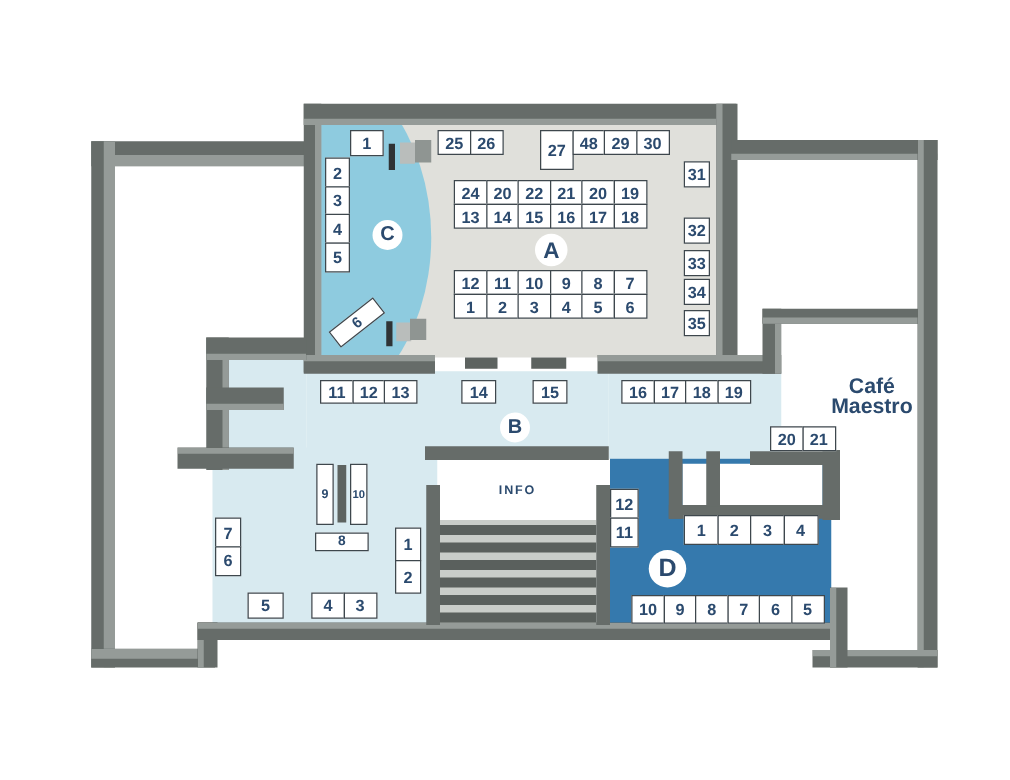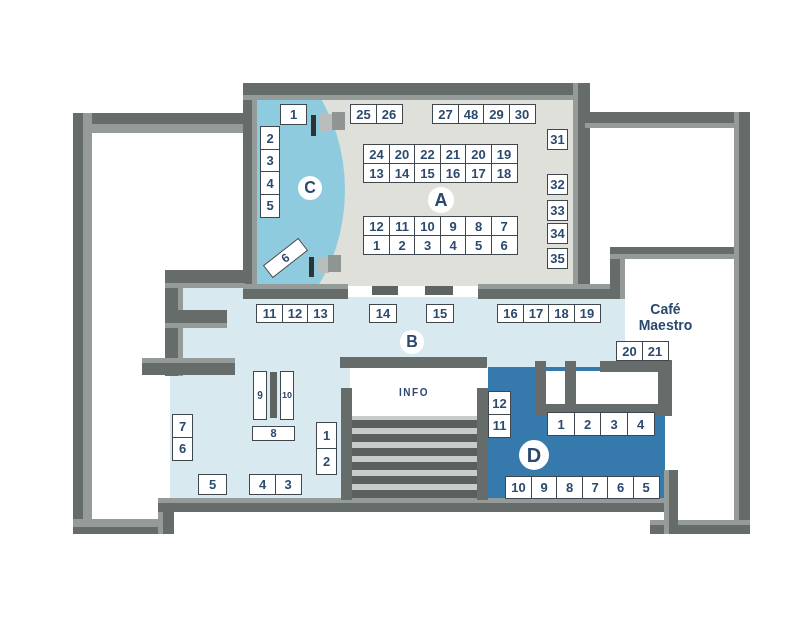--- a/index.html
+++ b/index.html
@@ -33,22 +33,22 @@
   .a-room{position:absolute;left:257px;top:96px;width:316px;height:190px;
          background:var(--floor_a);overflow:hidden;}
   .c-blob{position:absolute;left:-146px;top:-56px;width:234px;height:300px;
          background:var(--zone_c);border-radius:50%;}
   .stairs{position:absolute;left:352px;top:415px;width:125px;height:85px;
          background:var(--stairs_bg);}
   .step{position:absolute;left:0;width:125px;height:8px;background:var(--stair_step);}
   .info-box{position:absolute;left:350px;top:368px;width:128px;height:48px;
          background:#fff;display:flex;align-items:center;justify-content:center;}
   .info-label{color:var(--text);font-weight:bold;font-size:10px;letter-spacing:1.5px;}
-  .cafe{position:absolute;left:608px;top:301px;width:115px;text-align:center;
-         color:var(--text);font-weight:bold;font-size:14px;line-height:16px;}
+  .cafe{position:absolute;left:640px;top:301px;width:115px;text-align:center;
+         color:var(--text);font-weight:bold;font-size:17px;line-height:16px;}
   .marker{position:absolute;}
 </style>
 </head>
 <body>
 
 <div id="stage">
 
   <div class="floor" style="left:183px;top:288px;width:62px;height:74px;background:var(--zone_b);"></div>
   <div class="floor" style="left:245px;top:297px;width:242px;height:63px;background:var(--zone_b);"></div>
   <div class="floor" style="left:487px;top:297px;width:138px;height:70px;background:var(--zone_b);"></div>
@@ -123,21 +123,21 @@
 
 <div class="zone-circle" style="left: 428px; top: 187px; height: 26px; width: 26px; font-size: 18px;">A</div>
     <div class="zone-circle" style="left: 400px; top: 330px; height: 24px; width: 24px; font-size: 16px;">B</div>
     <div class="zone-circle" style="left: 298px; top: 176px; height: 24px; width: 24px; font-size: 16px;">C</div>
     <div class="zone-circle" style="left: 519px; top: 440px; height: 30px; width: 30px; font-size: 20px;">D</div>
     <div class="booth-group" style="left: 350px; top: 104px; width: 52.5px; height: 20px;">
       <div class="booth" style="left: 0px; top: 0px; width: 27px; height: 20px;">25</div>
       <div class="booth" style="left: 25.5px; top: 0px; width: 27px; height: 20px;">26</div>
     </div>
     <div class="booth-group" style="left: 432px; top: 104px; width: 103.5px; height: 20px;">
-      <div class="booth" style="left: 0px; top: 0px; width: 27px; height: 20px;">27</div>
+      <div class="booth" style="left: 0px; top: 0px; width: 27px; height: 32px;">27</div>
       <div class="booth" style="left: 25.5px; top: 0px; width: 27px; height: 20px;">48</div>
       <div class="booth" style="left: 51px; top: 0px; width: 27px; height: 20px;">29</div>
       <div class="booth" style="left: 76.5px; top: 0px; width: 27px; height: 20px;">30</div>
     </div>
     <div class="booth-group" style="left: 363px; top: 144px; width: 154.5px; height: 20px;">
       <div class="booth" style="left: 0px; top: 0px; width: 27px; height: 20px;">24</div>
       <div class="booth" style="left: 25.5px; top: 0px; width: 27px; height: 20px;">20</div>
       <div class="booth" style="left: 51px; top: 0px; width: 27px; height: 20px;">22</div>
       <div class="booth" style="left: 76.5px; top: 0px; width: 27px; height: 20px;">21</div>
       <div class="booth" style="left: 102px; top: 0px; width: 27px; height: 20px;">20</div>

